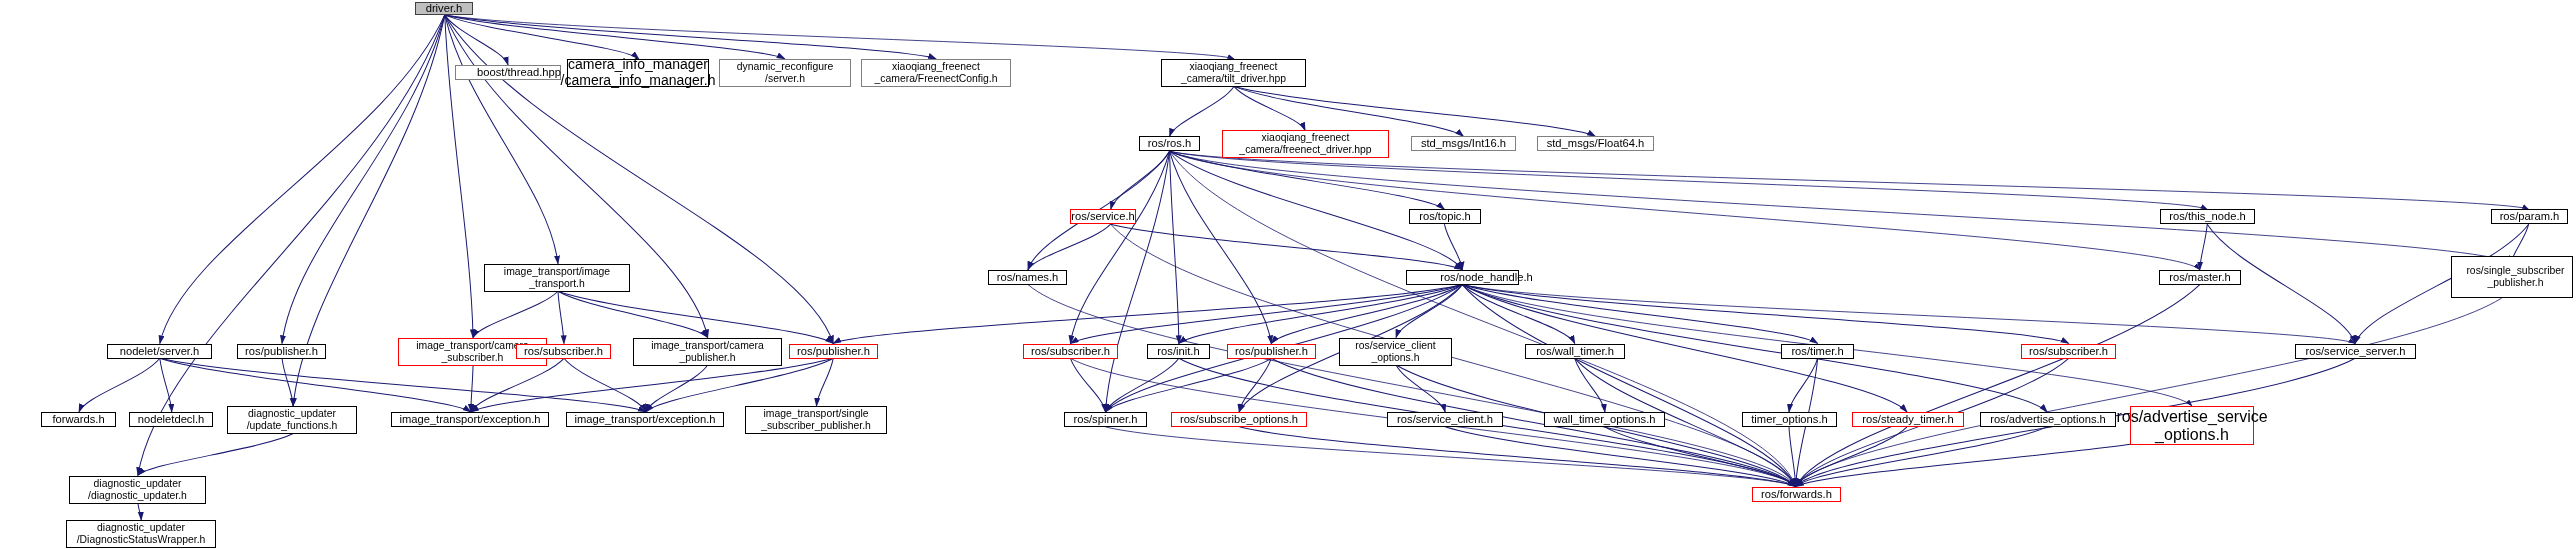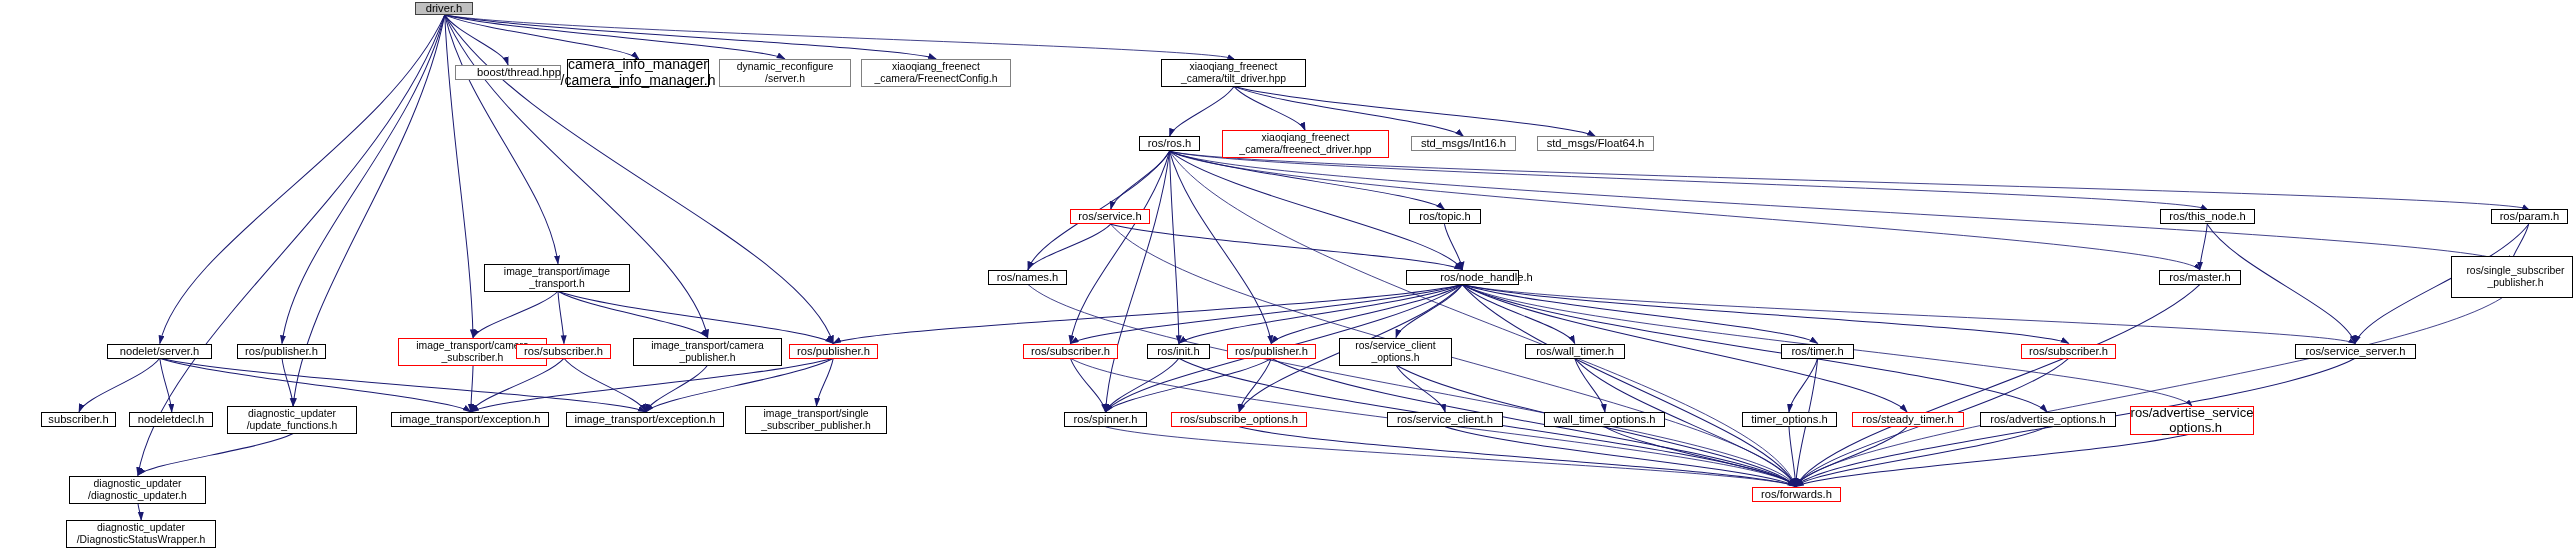--- a/index.html
+++ b/index.html
@@ -134,21 +134,21 @@
 /server.h</span></div>
       <div class="node thin" style="left: 861px; top: 59px; width: 150px; height: 27.6px; font-size: 10.4px;"><span>xiaoqiang_freenect
 _camera/FreenectConfig.h</span></div>
       <div class="node black" style="left: 1161px; top: 59px; width: 145px; height: 27.6px; font-size: 10.4px;"><span>xiaoqiang_freenect
 _camera/tilt_driver.hpp</span></div>
       <div class="node black" style="left: 1139px; top: 136px; width: 61px; height: 15px; font-size: 11.2px;"><span>ros/ros.h</span></div>
       <div class="node red" style="left: 1222px; top: 130px; width: 167px; height: 27.6px; font-size: 10.4px;"><span>xiaoqiang_freenect
 _camera/freenect_driver.hpp</span></div>
       <div class="node thin" style="left: 1411px; top: 136px; width: 105px; height: 15px; font-size: 11.2px;"><span>std_msgs/Int16.h</span></div>
       <div class="node thin" style="left: 1537px; top: 136px; width: 117px; height: 15px; font-size: 11.2px;"><span>std_msgs/Float64.h</span></div>
-      <div class="node red" style="left: 1070px; top: 209px; width: 80px; height: 15px; font-size: 11.2px;"><span>ros/service.h</span></div>
+      <div class="node red" style="left: 1070px; top: 209px; width: 66px; height: 15px; font-size: 11.2px;"><span>ros/service.h</span></div>
       <div class="node black" style="left: 1409px; top: 209px; width: 72px; height: 15px; font-size: 11.2px; justify-content: center;"><span>ros/topic.h</span></div>
       <div class="node black" style="left: 2160px; top: 209px; width: 95px; height: 15px; font-size: 11.2px;"><span>ros/this_node.h</span></div>
       <div class="node black" style="left: 2491px; top: 209px; width: 77px; height: 15px; font-size: 11.2px;"><span>ros/param.h</span></div>
       <div class="node black" style="left: 484px; top: 264px; width: 146px; height: 27.6px; font-size: 10.4px;"><span>image_transport/image
 _transport.h</span></div>
       <div class="node black" style="left: 988px; top: 270px; width: 79px; height: 15px; font-size: 11.2px;"><span>ros/names.h</span></div>
       <div class="node black" style="left: 1406px; top: 270px; width: 113px; height: 15px; font-size: 11.2px; padding-left: 48px;"><span>ros/node_handle.h</span></div>
       <div class="node black" style="left: 2159px; top: 270px; width: 82px; height: 15px; font-size: 11.2px;"><span>ros/master.h</span></div>
       <div class="node black" style="left: 2451px; top: 256px; width: 122px; height: 42px; font-size: 10.4px; padding-left: 7px;"><span>ros/single_subscriber
 _publisher.h</span></div>
@@ -162,36 +162,36 @@
       <div class="node red" style="left: 789px; top: 344px; width: 89px; height: 15px; font-size: 11.2px;"><span>ros/publisher.h</span></div>
       <div class="node red" style="left: 1023px; top: 344px; width: 95px; height: 15px; font-size: 11.2px;"><span>ros/subscriber.h</span></div>
       <div class="node black" style="left: 1147px; top: 344px; width: 63px; height: 15px; font-size: 11.2px;"><span>ros/init.h</span></div>
       <div class="node red" style="left: 1227px; top: 344px; width: 89px; height: 15px; font-size: 11.2px;"><span>ros/publisher.h</span></div>
       <div class="node black" style="left: 1339px; top: 338px; width: 113px; height: 27.6px; font-size: 10.4px;"><span>ros/service_client
 _options.h</span></div>
       <div class="node black" style="left: 1525px; top: 344px; width: 100px; height: 15px; font-size: 11.2px;"><span>ros/wall_timer.h</span></div>
       <div class="node black" style="left: 1781px; top: 344px; width: 73px; height: 15px; font-size: 11.2px;"><span>ros/timer.h</span></div>
       <div class="node red" style="left: 2021px; top: 344px; width: 95px; height: 15px; font-size: 11.2px;"><span>ros/subscriber.h</span></div>
       <div class="node black" style="left: 2295px; top: 344px; width: 121px; height: 15px; font-size: 11.2px;"><span>ros/service_server.h</span></div>
-      <div class="node black" style="left: 41px; top: 412px; width: 75px; height: 15px; font-size: 11.2px;"><span>subscriber.h</span></div>
+      <div class="node black" style="left: 41px; top: 412px; width: 75px; height: 15px; font-size: 11.2px;"><span>forwards.h</span></div>
       <div class="node black" style="left: 129px; top: 412px; width: 84px; height: 15px; font-size: 11.2px;"><span>nodeletdecl.h</span></div>
       <div class="node black" style="left: 227px; top: 406px; width: 130px; height: 27.6px; font-size: 10.4px;"><span>diagnostic_updater
 /update_functions.h</span></div>
       <div class="node black" style="left: 391px; top: 412px; width: 158px; height: 15px; font-size: 11.2px;"><span>image_transport/exception.h</span></div>
       <div class="node black" style="left: 566px; top: 412px; width: 158px; height: 15px; font-size: 11.2px;"><span>image_transport/exception.h</span></div>
       <div class="node black" style="left: 745px; top: 406px; width: 142px; height: 27.6px; font-size: 10.4px;"><span>image_transport/single
 _subscriber_publisher.h</span></div>
       <div class="node black" style="left: 1064px; top: 412px; width: 83px; height: 15px; font-size: 11.2px;"><span>ros/spinner.h</span></div>
       <div class="node red" style="left: 1171px; top: 412px; width: 136px; height: 15px; font-size: 11.2px;"><span>ros/subscribe_options.h</span></div>
       <div class="node black" style="left: 1387px; top: 412px; width: 116px; height: 15px; font-size: 11.2px;"><span>ros/service_client.h</span></div>
       <div class="node black" style="left: 1544px; top: 412px; width: 121px; height: 15px; font-size: 11.2px;"><span>wall_timer_options.h</span></div>
       <div class="node black" style="left: 1742px; top: 412px; width: 95px; height: 15px; font-size: 11.2px;"><span>timer_options.h</span></div>
       <div class="node red" style="left: 1852px; top: 412px; width: 112px; height: 15px; font-size: 11.2px;"><span>ros/steady_timer.h</span></div>
       <div class="node black" style="left: 1980px; top: 412px; width: 136px; height: 15px; font-size: 11.2px;"><span>ros/advertise_options.h</span></div>
-      <div class="node red" style="left: 2130px; top: 406px; width: 124px; height: 29px; font-size: 13px;"><span>ros/advertise_service
+      <div class="node red" style="left: 2130px; top: 406px; width: 124px; height: 39px; font-size: 16px;"><span>ros/advertise_service
 _options.h</span></div>
       <div class="node black" style="left: 69px; top: 476px; width: 137px; height: 27.6px; font-size: 10.4px;"><span>diagnostic_updater
 /diagnostic_updater.h</span></div>
       <div class="node red" style="left: 1752px; top: 487px; width: 89px; height: 15px; font-size: 11.2px;"><span>ros/forwards.h</span></div>
       <div class="node black" style="left: 66px; top: 520px; width: 150px; height: 27.6px; font-size: 10.4px;"><span>diagnostic_updater
 /DiagnosticStatusWrapper.h</span></div>
     </div>
 </div>
 
 

